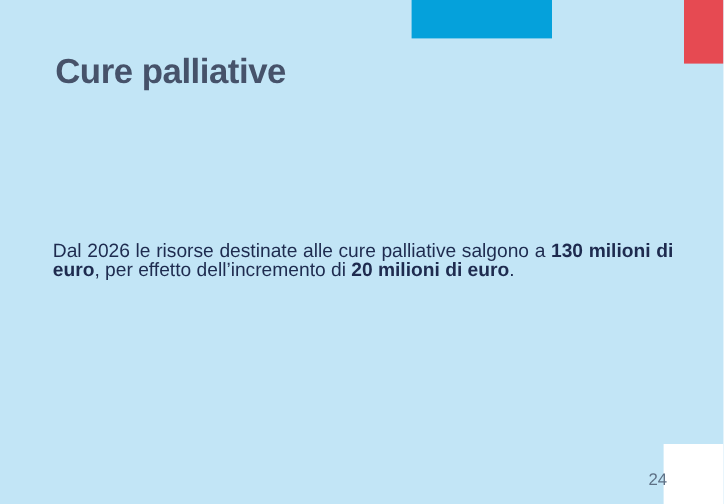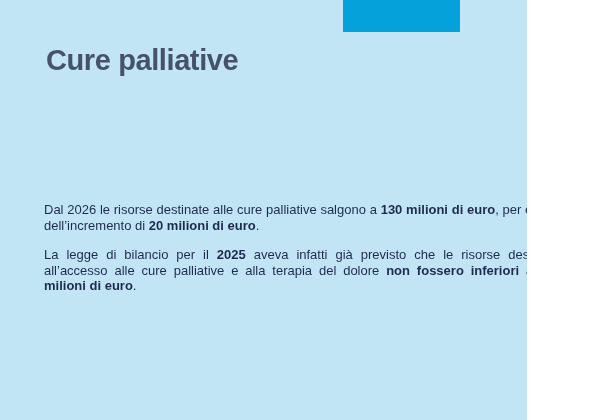--- a/index.html
+++ b/index.html
@@ -3,21 +3,21 @@
 <meta charset="utf-8">
 <style>
   html, body {
     margin: 0;
     padding: 0;
     background: #ffffff;
     font-family: "Liberation Sans", sans-serif;
   }
   .slide {
     position: relative;
-    width: 527px;
+    width: 603px;
     height: 420px;
     background: #c2e5f6;
     overflow: hidden;
   }
   
   .accent-blue-rect {
     position: absolute;
     left: 343px;
     top: 0;
     width: 117px;
@@ -49,21 +49,21 @@
     font-weight: 700;
     letter-spacing: -0.4px;
     color: #46526a;
   }
   .body-block {
     position: absolute;
     left: 44px;
     top: 202px;
     width: 517px;
     color: #1e2b4f;
-    font-size: 13px;
+    font-size: 16px;
     line-height: 15.5px;
   }
   .body-block p {
     margin: 0 0 14px 0;
     text-align: justify;
   }
   .body-block b {
     font-weight: 700;
   }
   .page-number {
@@ -82,18 +82,17 @@
 <div class="slide">
 
   <div class="accent-blue-rect"></div>
   <div class="accent-red-rect"></div>
   <div class="corner-white-box"></div>
 
   <h1 class="slide-title">Cure palliative</h1>
 
   <div class="body-block">
     <p><span>Dal 2026 le risorse destinate alle cure palliative salgono a </span><b>130 milioni di euro</b><span>, per effetto dell’incremento di </span><b>20 milioni di euro</b><span>.</span></p>
-    <p><span>La legge di bilancio per il </span><b>2025</b><span> aveva infatti già previsto che le risorse destinate all’accesso alle cure palliative e alla terapia del dolore </span><b>non fossero inferiori a 110 milioni di euro</b><span>.</span></p>
   </div>
 
   <div class="page-number">24</div>
 
 </div>
 
 </body></html>

